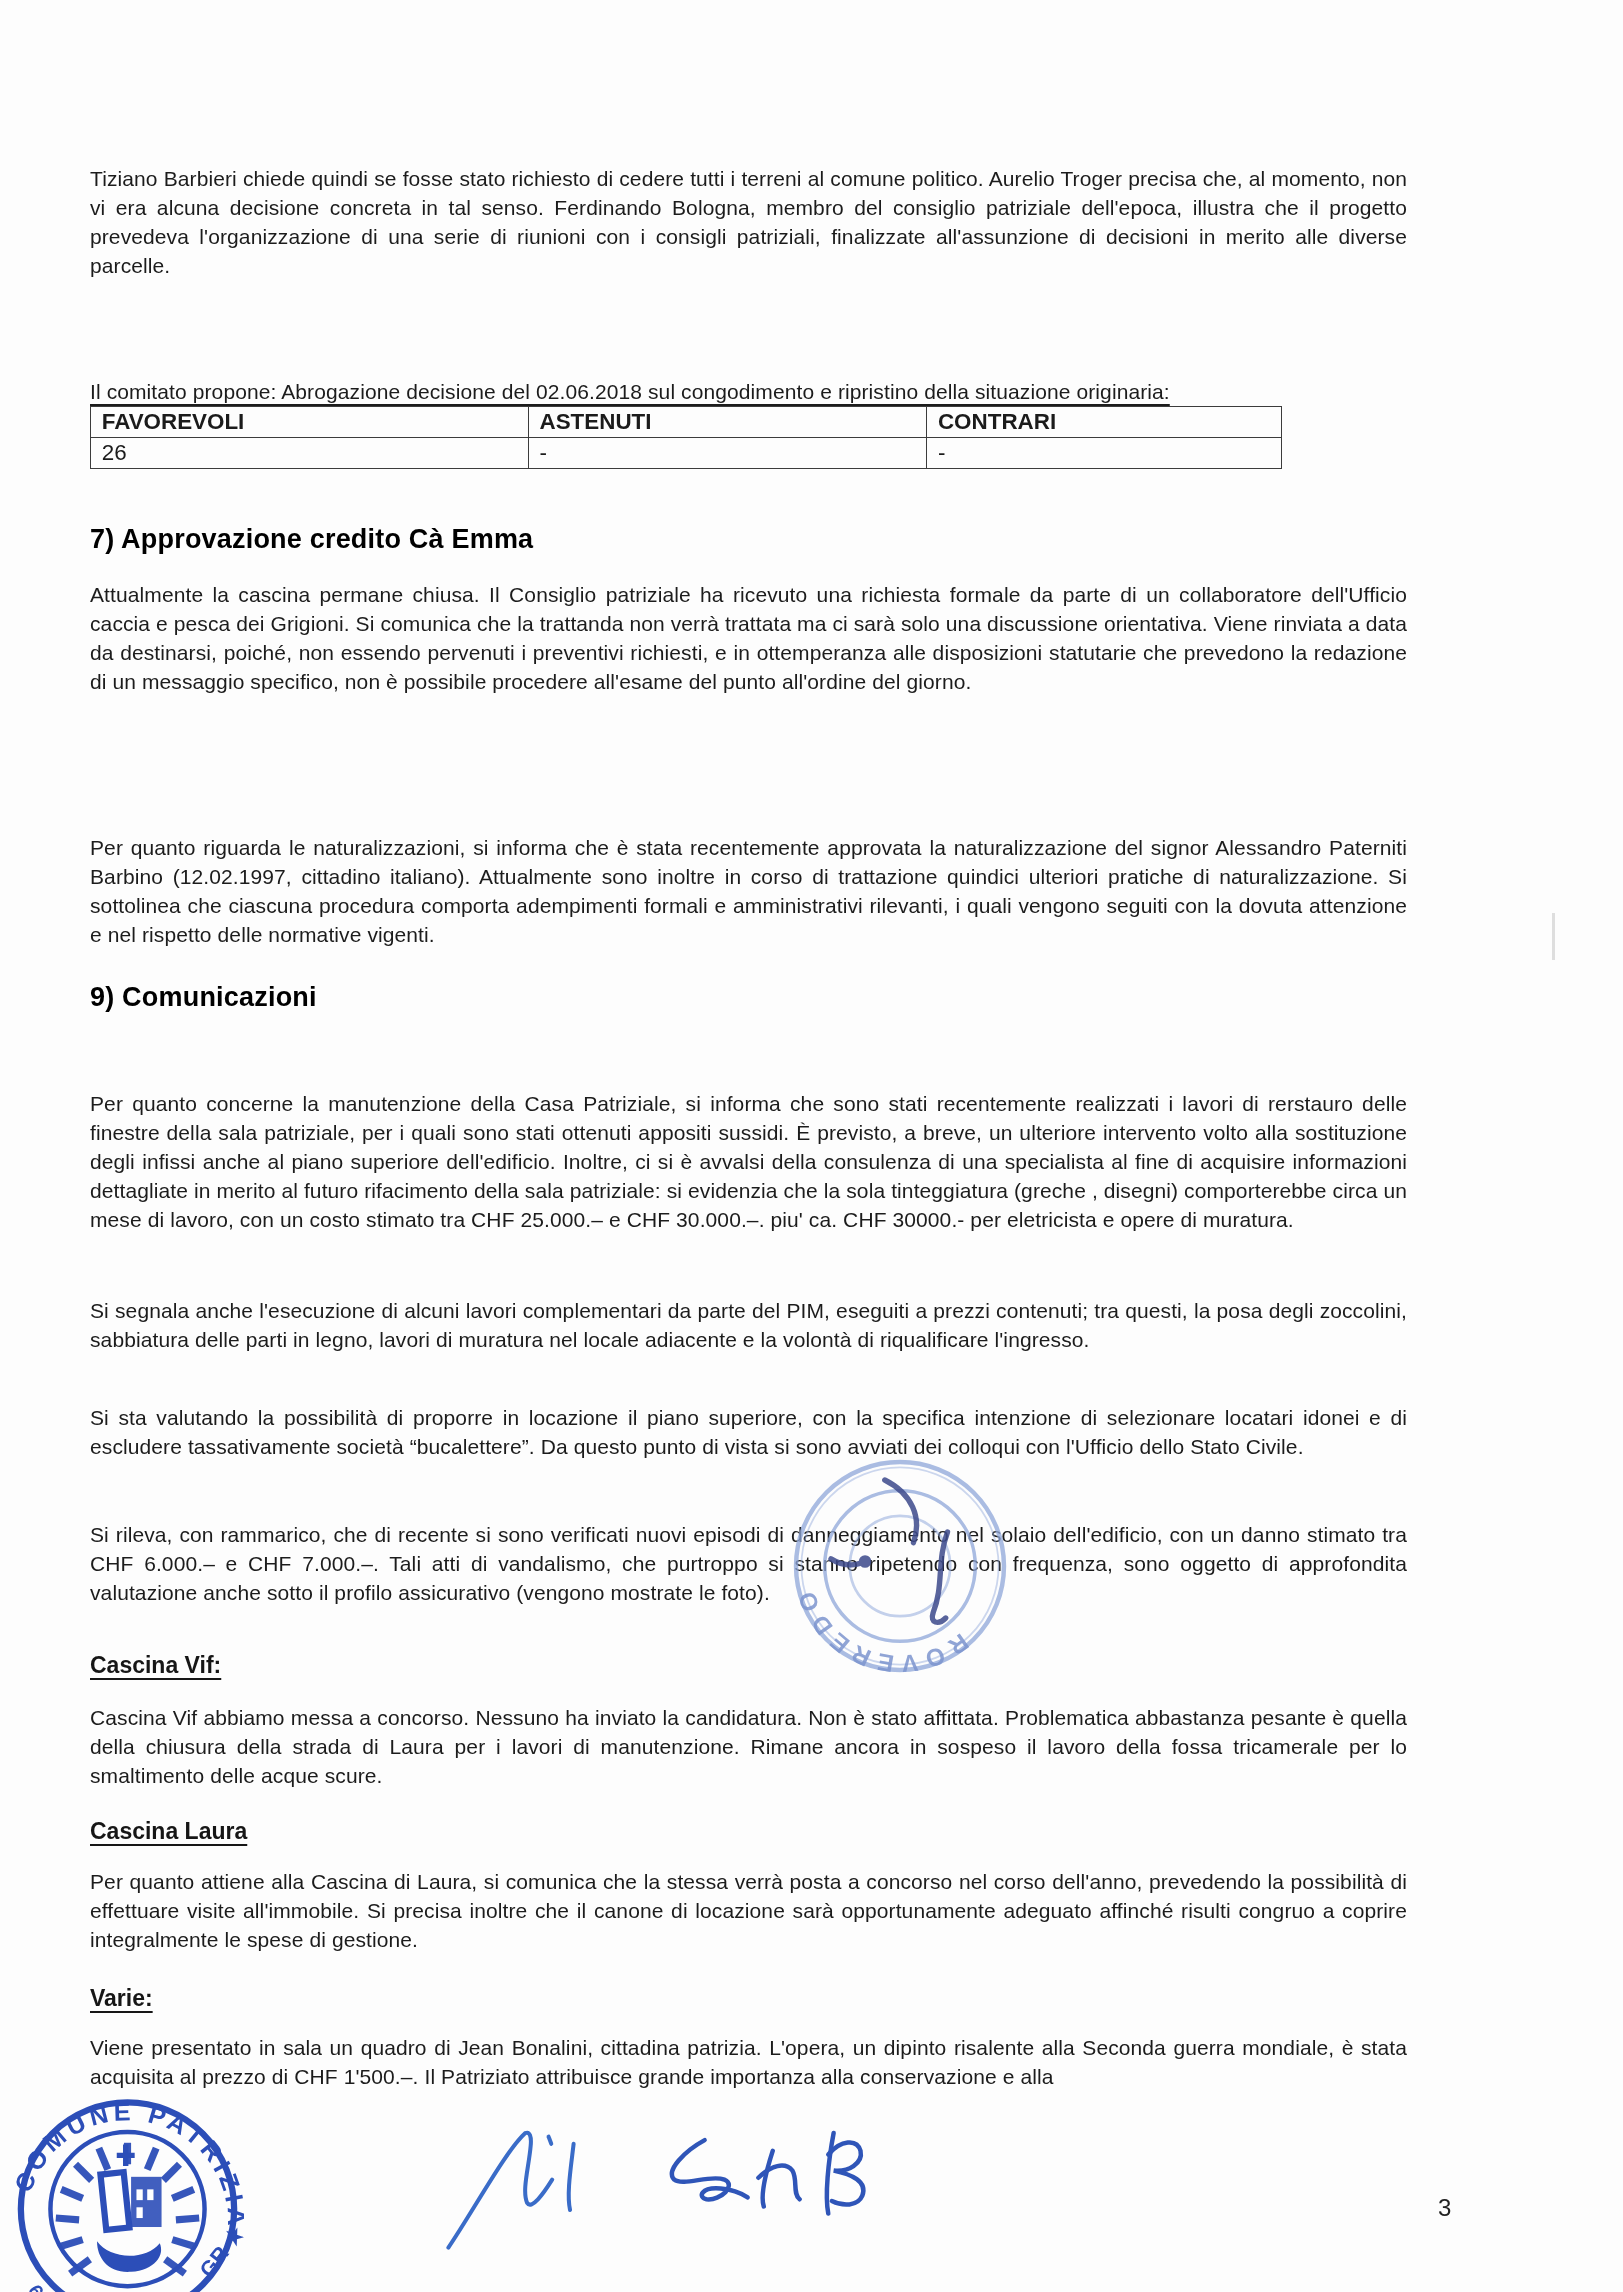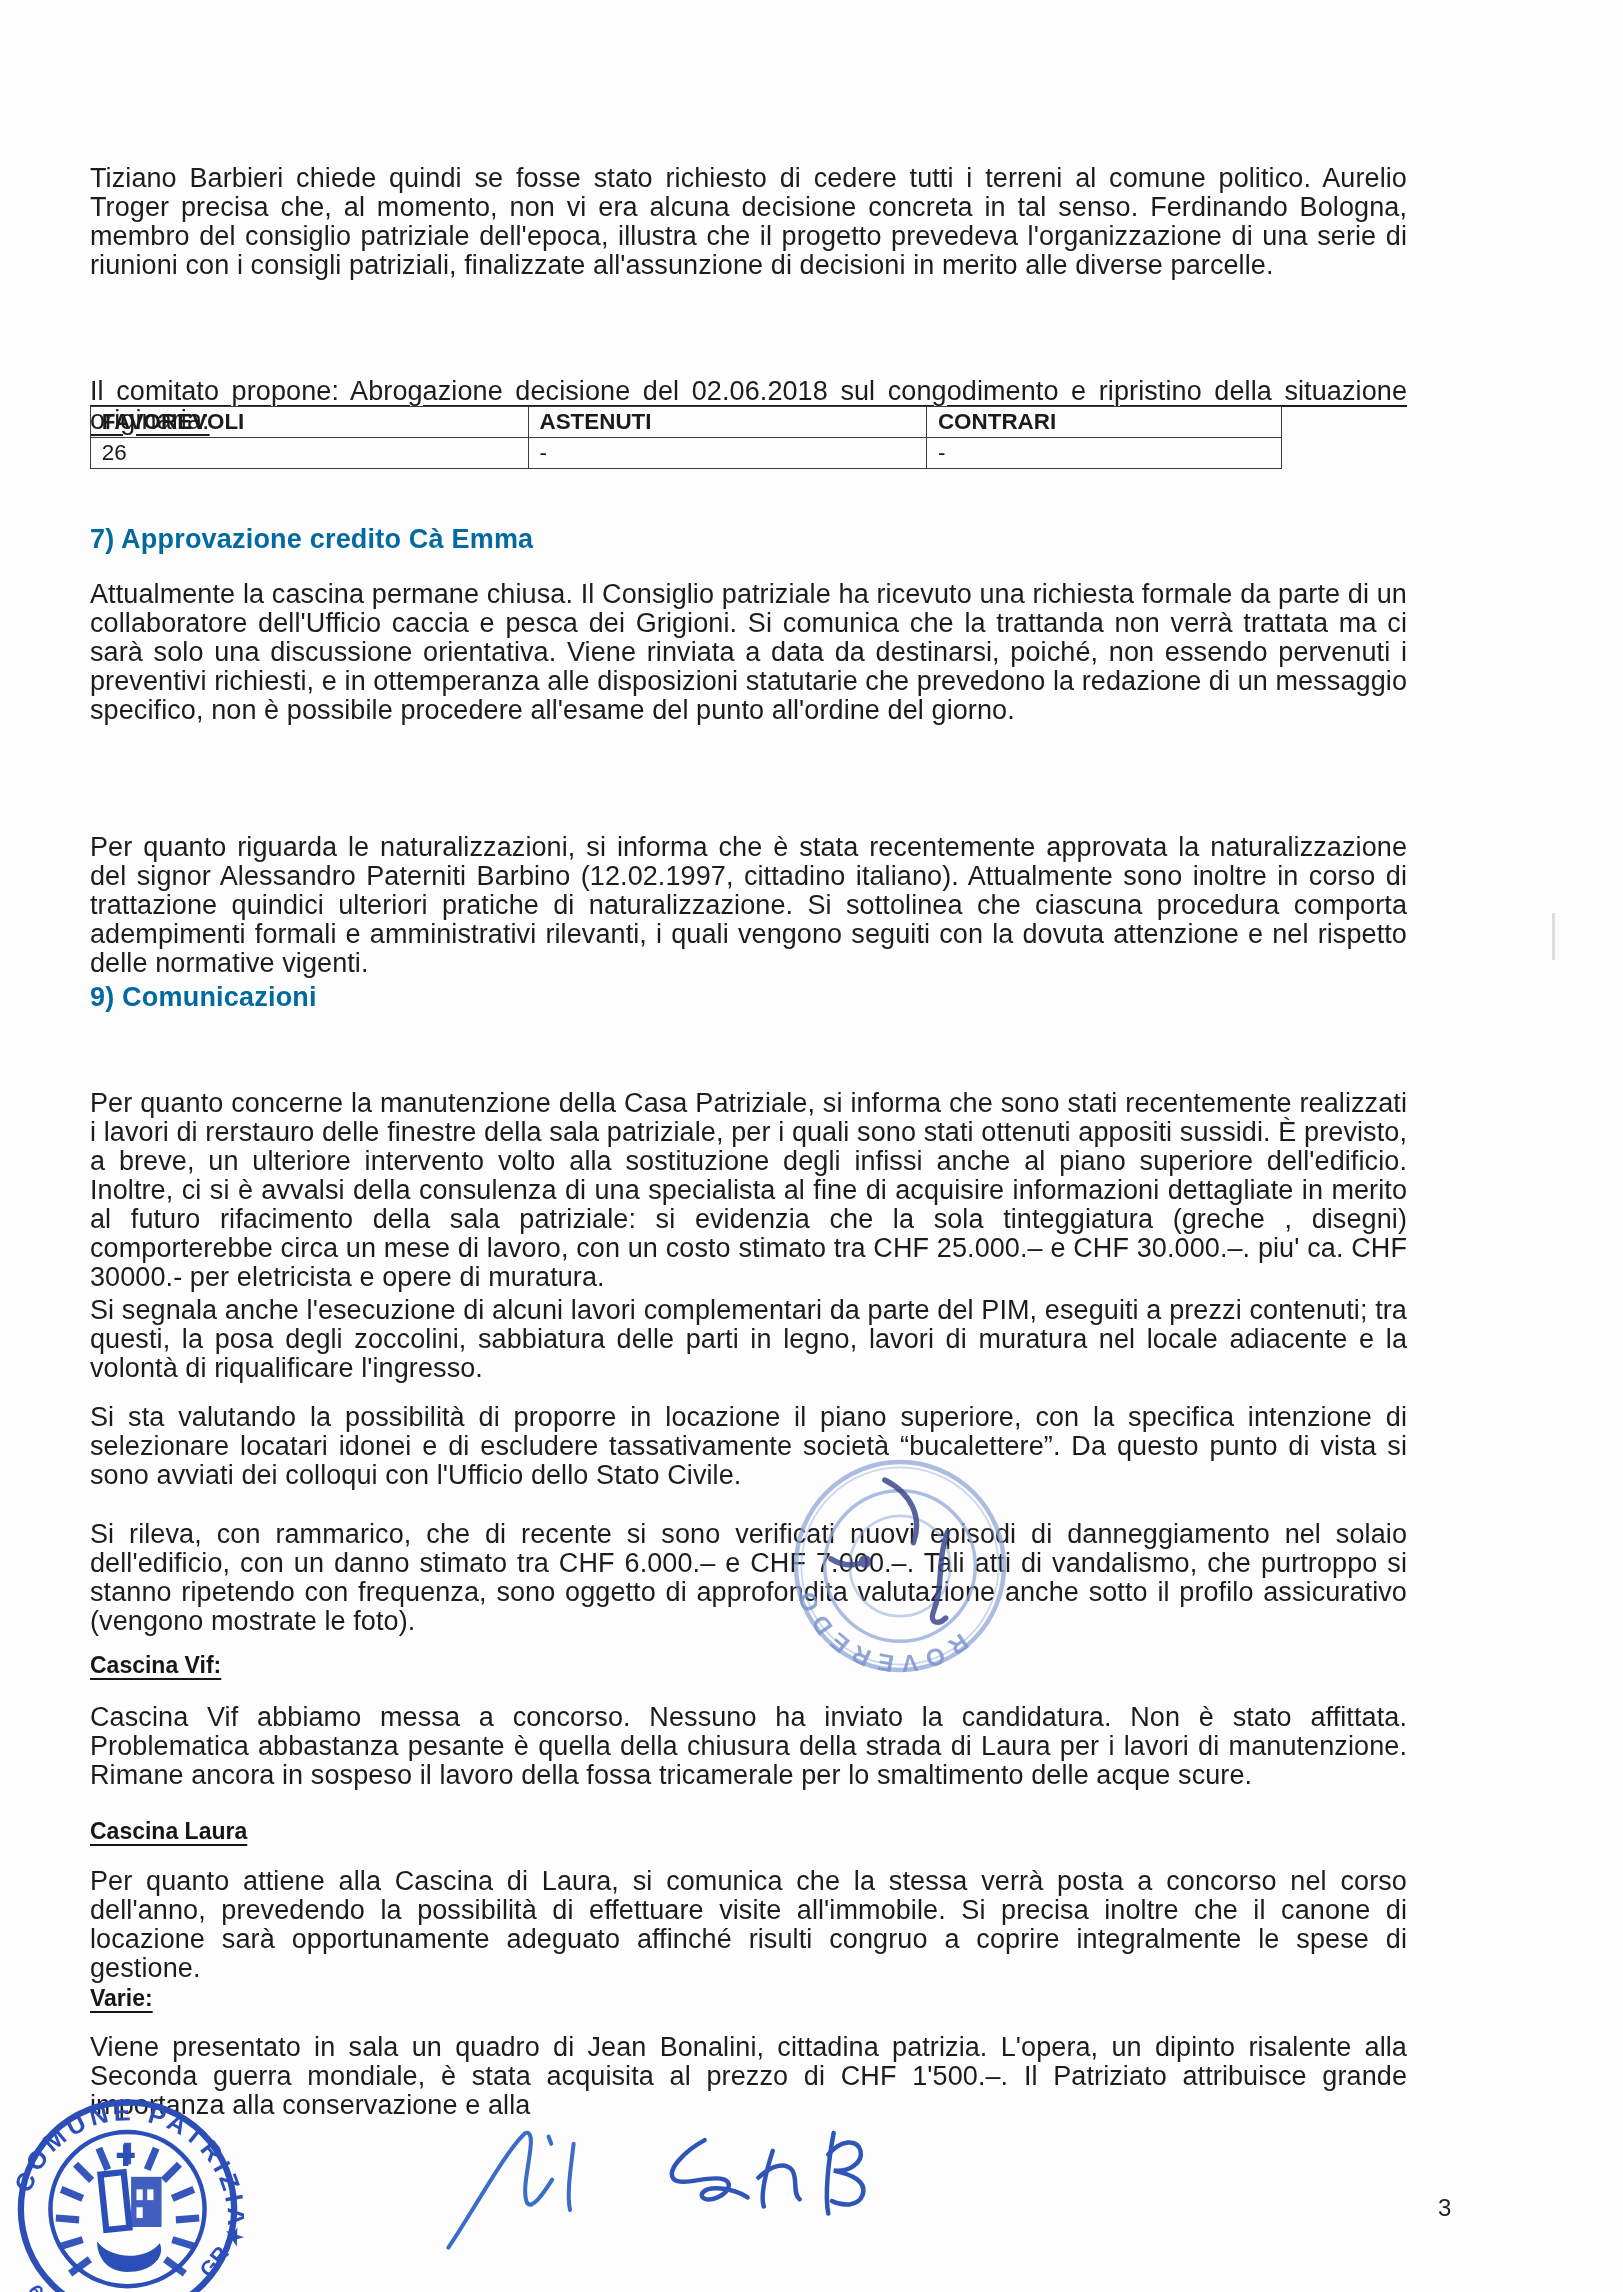--- a/index.html
+++ b/index.html
@@ -6,32 +6,32 @@
   .page{
     position:relative;
     width:1624px;height:2293px;
     background:#fdfdfd;
     overflow:hidden;
     font-family:"Liberation Sans", sans-serif;
     color:#1b1b1b;
   }
   .abs{position:absolute;left:90px;width:1317px;margin:0;}
   .body{
-    font-size:27px;
+    font-size:21px;
     line-height:29px;
     text-align:justify;
     color:#1c1c1c;
     letter-spacing:0.1px;
   }
   .uline{text-decoration:underline;text-underline-offset:4.5px;text-decoration-thickness:1.8px;}
   .sec-title{
     font-size:27px;
     font-weight:bold;
     letter-spacing:0.2px;
-    color:#0369a1;
+    color:#000000;
   }
   .sub-title{
     font-size:23px;
     font-weight:bold;
     text-decoration:underline;
     text-underline-offset:5.4px;
     text-decoration-thickness:2.2px;
     color:#161616;
   }
   table.vote-table{

